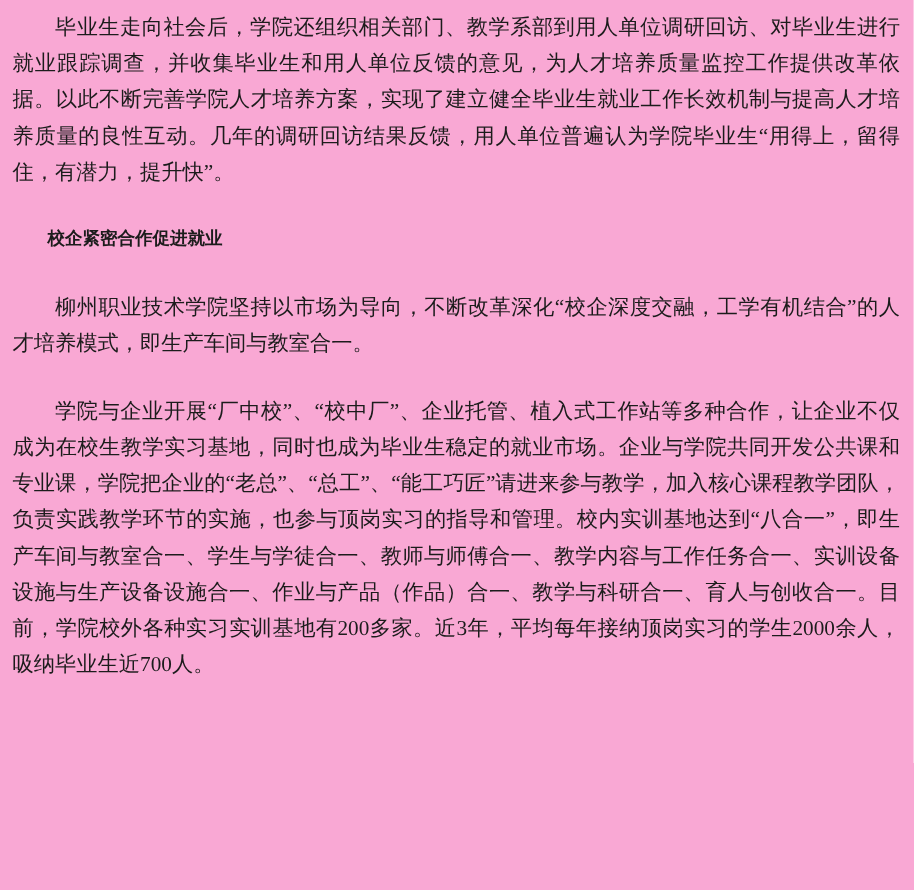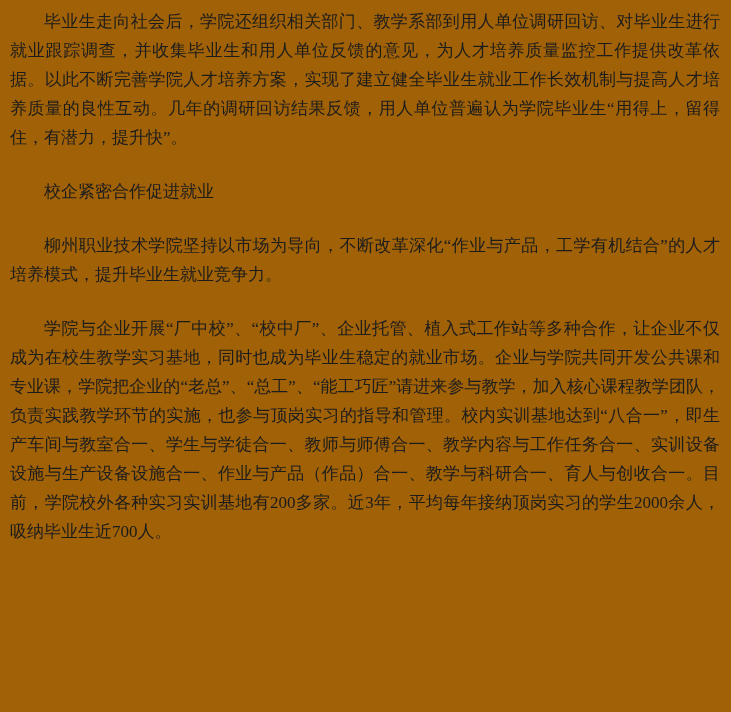--- a/index.html
+++ b/index.html
@@ -4,51 +4,51 @@
 <style>
   html, body {
     margin: 0;
     padding: 0;
     background: #ffffff;
   }
   .page {
     width: 731px;
     height: 712px;
     box-sizing: border-box;
-    background: #a16207;
+    background: #f9a8d4;
     padding: 7px 11px 10px 10px;
     overflow: hidden;
     font-family: "Liberation Serif", "DejaVu Serif", serif;
     color: #1c1c1c;
     font-size: 17px;
     line-height: 29px;
   }
   .body-para {
     margin: 0 0 25px 0;
     text-indent: 2em;
     text-align: justify;
     text-justify: inter-ideograph;
     word-break: break-all;
   }
   .body-para:last-child {
     margin-bottom: 16px;
   }
   .section-heading {
     margin: 0 0 25px 0;
-    font-size: 17px;
-    font-weight: normal;
+    font-size: 14px;
+    font-weight: bold;
     text-indent: 2em;
     line-height: 29px;
   }
 </style>
 </head>
 <body>
 
 <div class="page">
   <p class="body-para">毕业生走向社会后，学院还组织相关部门、教学系部到用人单位调研回访、对毕业生进行就业跟踪调查，并收集毕业生和用人单位反馈的意见，为人才培养质量监控工作提供改革依据。以此不断完善学院人才培养方案，实现了建立健全毕业生就业工作长效机制与提高人才培养质量的良性互动。几年的调研回访结果反馈，用人单位普遍认为学院毕业生“用得上，留得住，有潜力，提升快”。</p>
 
   <h3 class="section-heading">校企紧密合作促进就业</h3>
 
-  <p class="body-para">柳州职业技术学院坚持以市场为导向，不断改革深化“作业与产品，工学有机结合”的人才培养模式，提升毕业生就业竞争力。</p>
+  <p class="body-para">柳州职业技术学院坚持以市场为导向，不断改革深化“校企深度交融，工学有机结合”的人才培养模式，即生产车间与教室合一。</p>
 
 
   <p class="body-para">学院与企业开展“厂中校”、“校中厂”、企业托管、植入式工作站等多种合作，让企业不仅成为在校生教学实习基地，同时也成为毕业生稳定的就业市场。企业与学院共同开发公共课和专业课，学院把企业的“老总”、“总工”、“能工巧匠”请进来参与教学，加入核心课程教学团队，负责实践教学环节的实施，也参与顶岗实习的指导和管理。校内实训基地达到“八合一”，即生产车间与教室合一、学生与学徒合一、教师与师傅合一、教学内容与工作任务合一、实训设备设施与生产设备设施合一、作业与产品（作品）合一、教学与科研合一、育人与创收合一。目前，学院校外各种实习实训基地有200多家。近3年，平均每年接纳顶岗实习的学生2000余人，吸纳毕业生近700人。</p>
 </div>
 
 </body></html>

